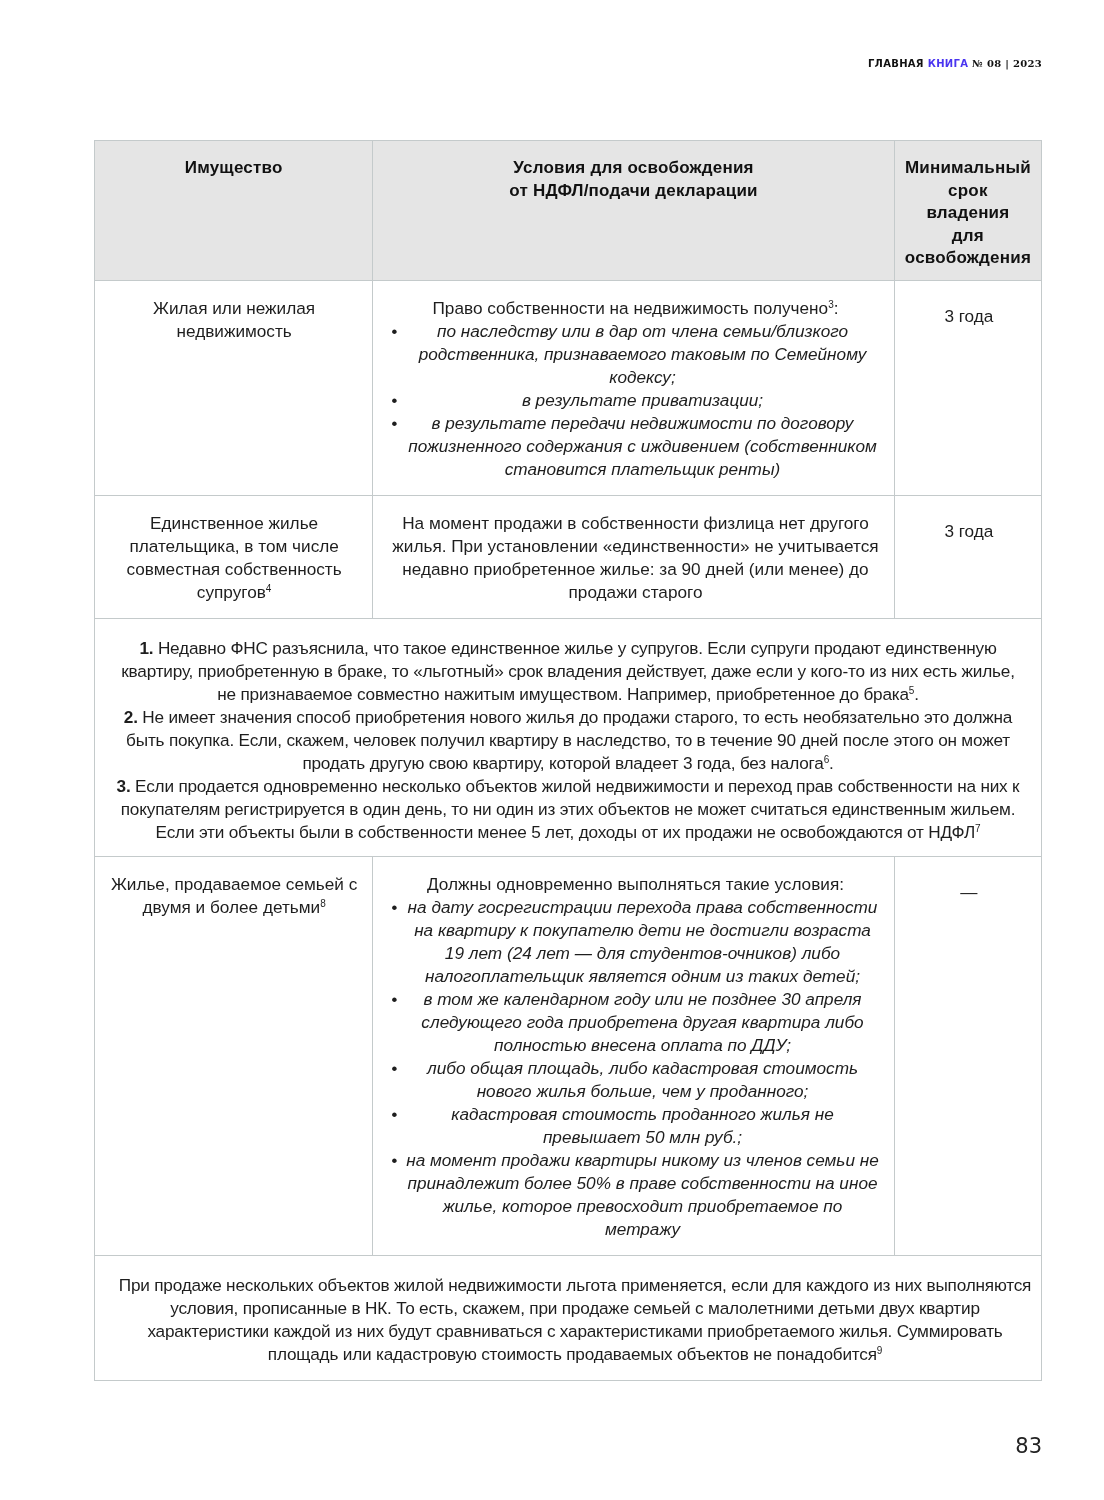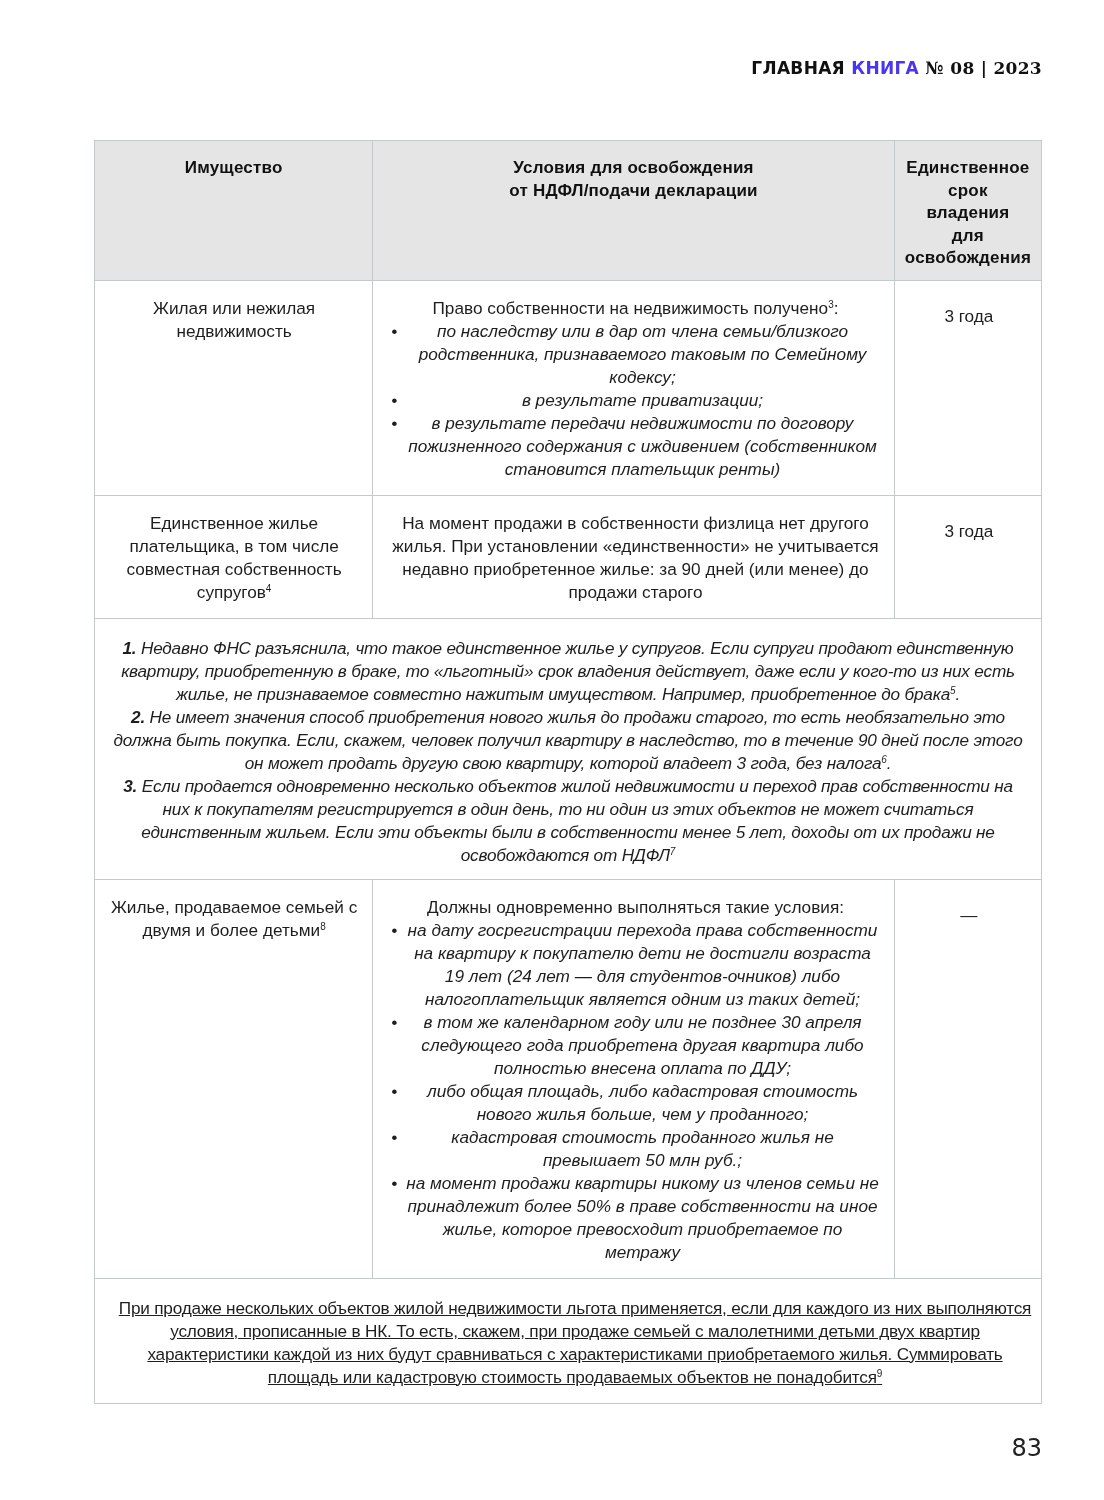--- a/index.html
+++ b/index.html
@@ -1,55 +1,55 @@
 <!DOCTYPE html>
 <html><head>
 <meta charset="utf-8">
 <style>
   html, body { margin: 0; padding: 0; background: #ffffff; }
   body { width: 1104px; height: 1500px; position: relative; font-family: "Liberation Sans", sans-serif; color: #1e1e1e; }
-  .masthead { position: absolute; top: 58px; right: 62px; font-family: "DejaVu Sans", sans-serif; font-weight: bold; font-size: 17px; letter-spacing: 0.3px; }
+  .masthead { position: absolute; top: 58px; right: 62px; font-family: "DejaVu Sans", sans-serif; font-weight: bold; font-size: 10px; letter-spacing: 0.3px; }
   .masthead .brand-a { color: #111; }
   .masthead .brand-b { color: #4a35f0; }
   .masthead .issue { font-family: "DejaVu Serif", serif; color: #111; }
   table.main { position: absolute; left: 94px; top: 140px; width: 948px; border-collapse: collapse; font-size: 17.2px; line-height: 23px; }
   table.main td, table.main th { border: 1.5px solid #c4cacb; vertical-align: top; text-align: center; }
   table.main th { background: #e5e5e5; font-weight: bold; font-size: 17px; line-height: 22.5px; height: 96px; padding: 16px 10px 10px 10px; text-align: center; color: #111; letter-spacing: 0.2px; }
   .c1 { width: 253px; padding: 16px 14px 14px 15px; }
   .c2 { width: 500px; padding: 16px 14px 14px 18px; }
   .c3 { padding: 24px 14px 14px 16px; }
   .c3.center { text-align: center; }
-  td.note { padding: 18px 18px 12px 18px; letter-spacing: -0.2px; font-style: italic; }
-  td.note2 { padding: 18px 4px 14px 18px; letter-spacing: -0.2px; text-decoration: underline; }
+  td.note { padding: 18px 18px 12px 18px; letter-spacing: -0.2px; }
+  td.note2 { padding: 18px 4px 14px 18px; letter-spacing: -0.2px; }
   ul.bullets { list-style: none; margin: 0; padding: 0; font-style: italic; }
   ul.bullets li { position: relative; padding-left: 14px; }
   ul.bullets li::before { content: "\2022"; position: absolute; left: 0; top: 0; }
   sup { font-size: 10px; line-height: 0; vertical-align: 6px; }
   .num { font-weight: bold; }
-  .page-num { position: absolute; right: 62px; top: 1434px; font-family: "DejaVu Sans", sans-serif; font-size: 24px; color: #222; }
+  .page-num { position: absolute; right: 62px; top: 1434px; font-family: "DejaVu Sans", sans-serif; font-size: 21px; color: #222; }
 </style>
 </head>
 <body>
 
 <div class="masthead">
   <span class="brand-a">ГЛАВНАЯ</span>
   <span class="brand-b">КНИГА</span>
   <span class="issue">№ 08 | 2023</span>
 </div>
 
 <table class="main">
   <thead>
     <tr>
       <th class="c1">Имущество</th>
       <th class="c2">
         <div>Условия для освобождения</div>
         <div>от НДФЛ/подачи декларации</div>
       </th>
       <th>
-        <div>Единственное</div>
+        <div>Минимальный</div>
         <div>срок владения</div>
         <div>для освобождения</div>
       </th>
     </tr>
   </thead>
   <tbody>
     <tr>
       <td class="c1">
         <span>Жилая или нежилая недвижимость</span>
       </td>

